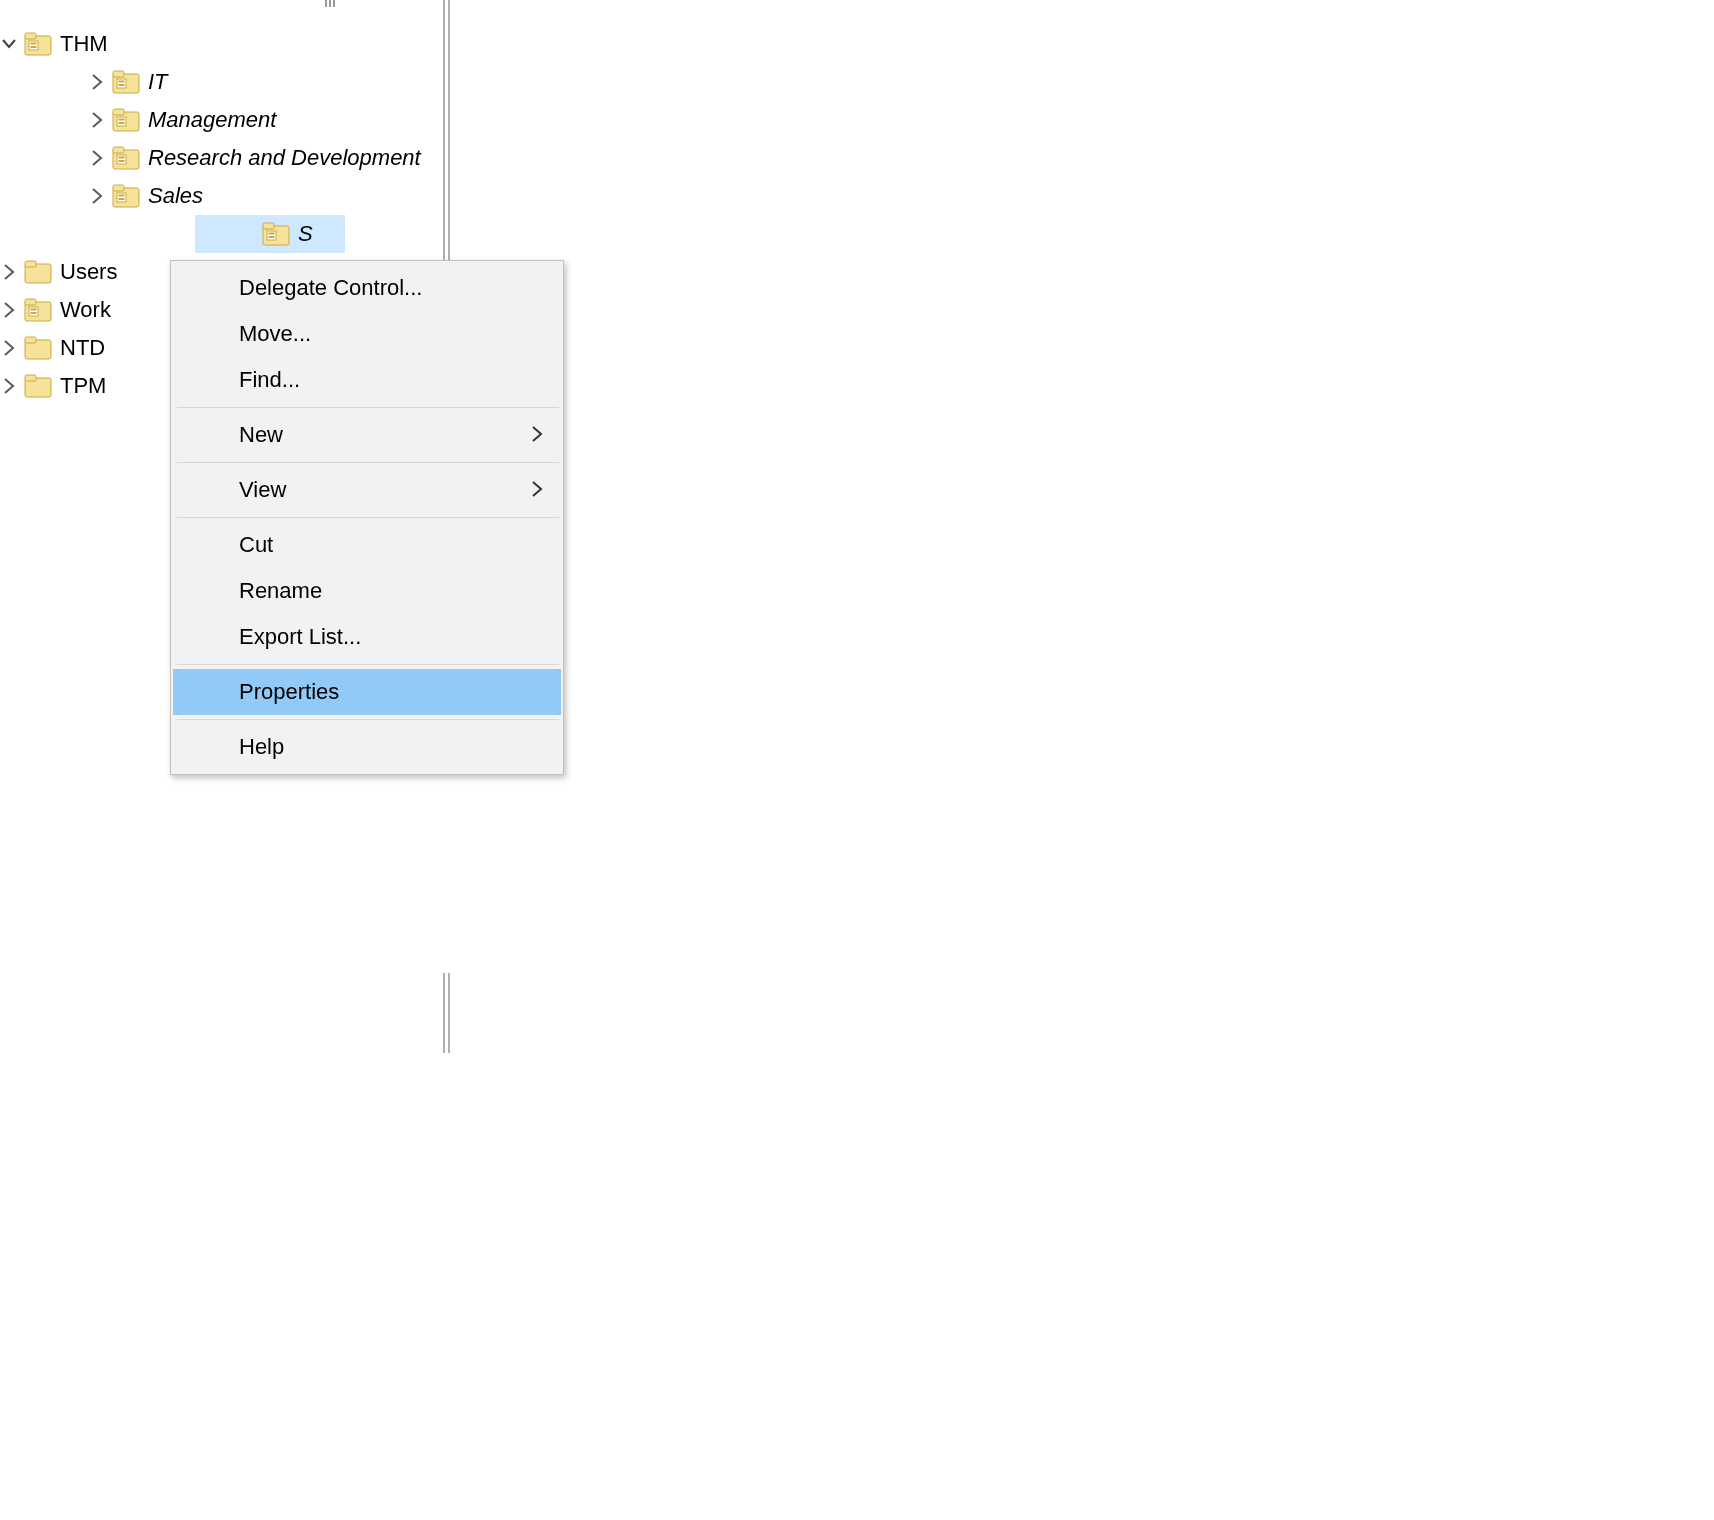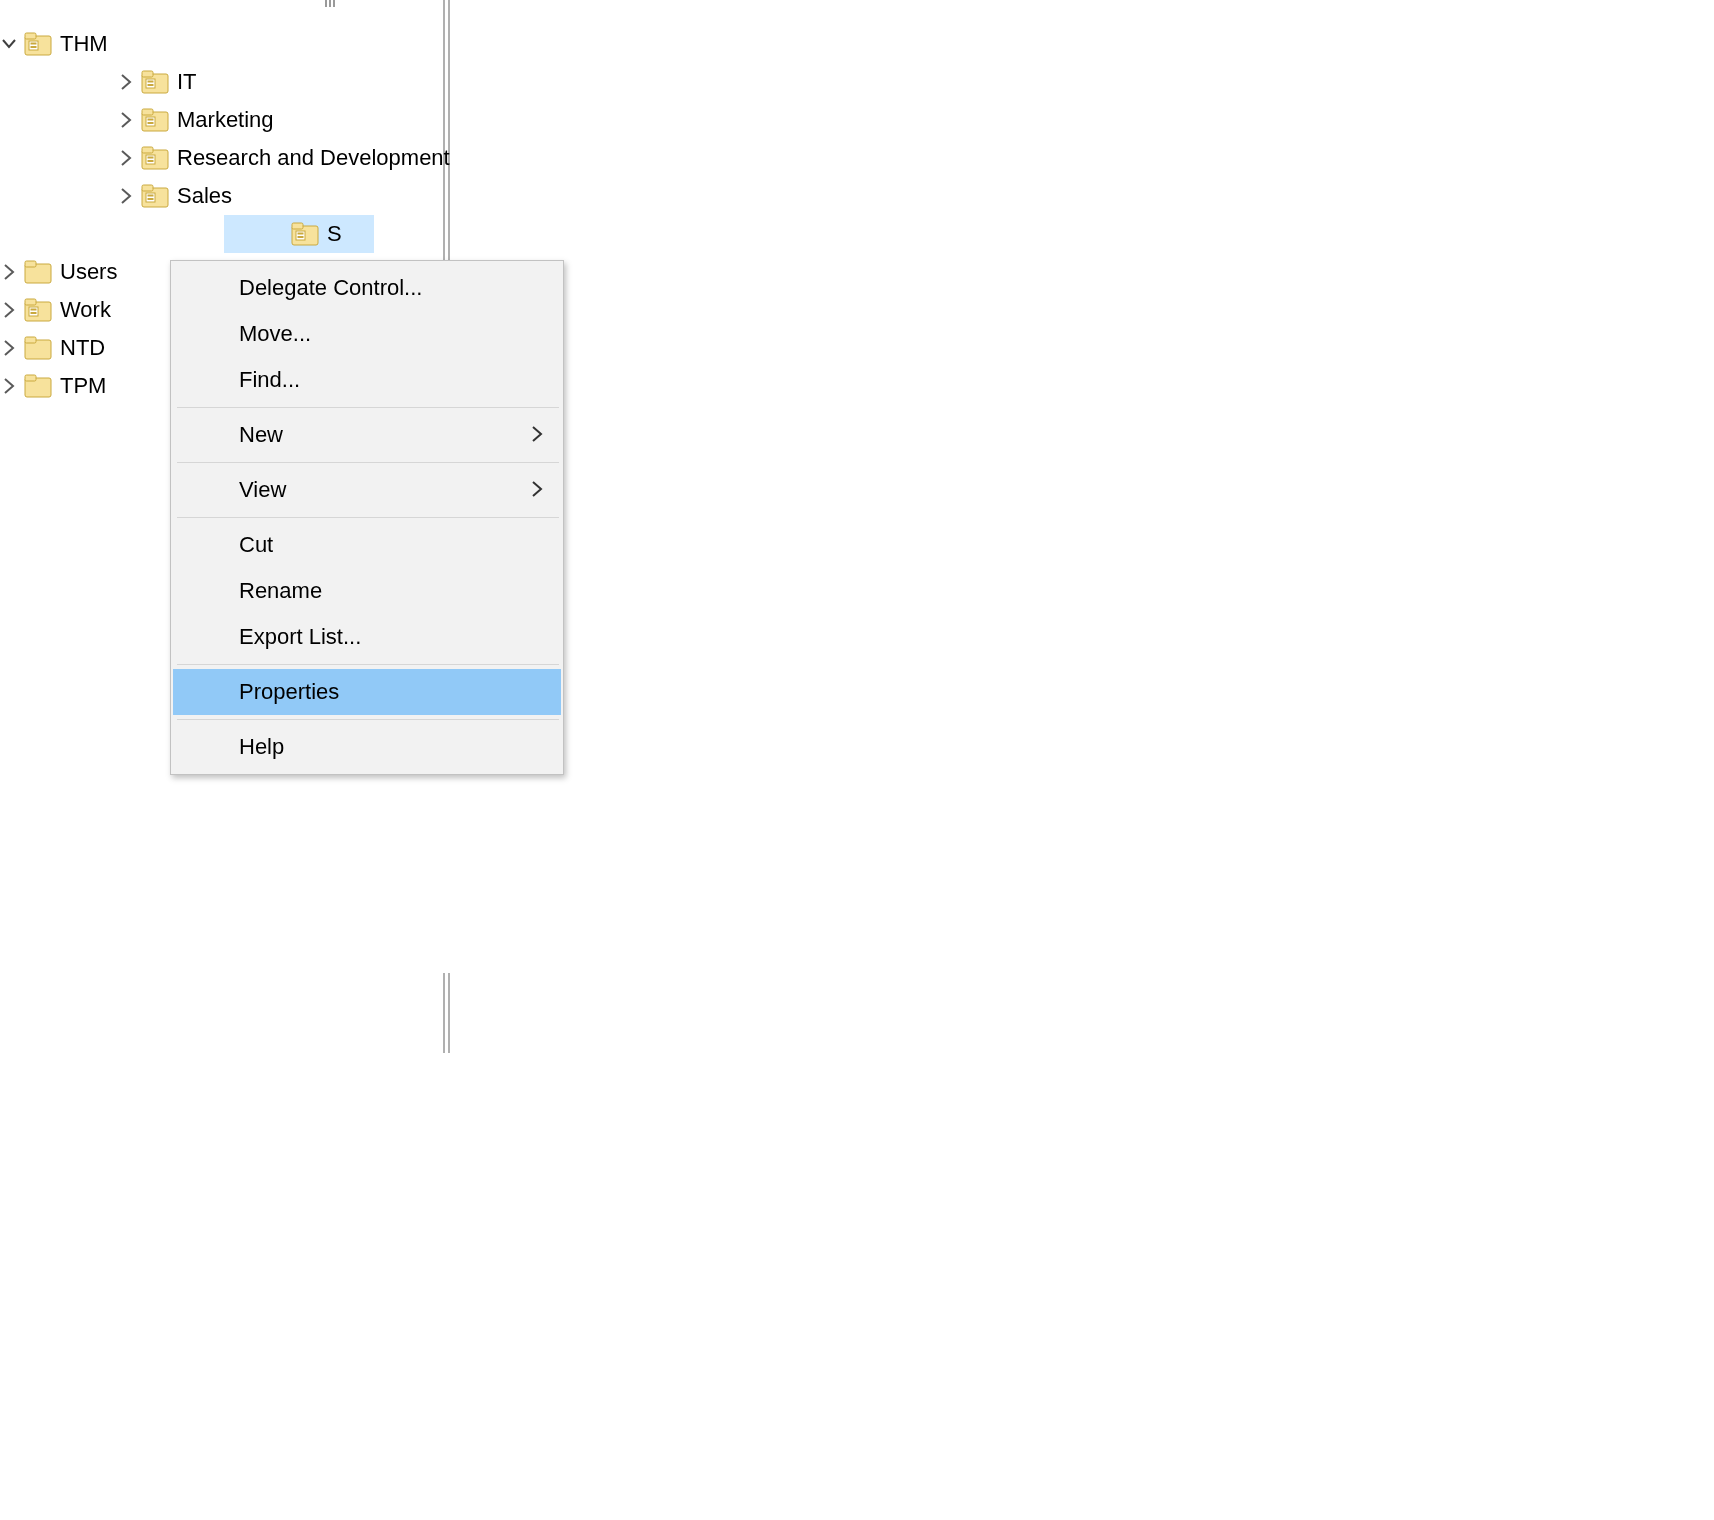--- a/index.html
+++ b/index.html
@@ -52,21 +52,21 @@
   }
   .tree-row .icon svg { display: block; }
 
   .tree-row .label {
     line-height: 38px;
   }
 
   
   .lvl0 { } 
   
-  .child { padding-left: 117px; }
+  .child { padding-left: 88px; font-style: italic; }
 
   .sel-bg {
     position: absolute;
     left: 107px;
     top: 0;
     height: 38px;
     width: 150px;
     background: #cde8ff;
     z-index: 0;
   }
@@ -219,34 +219,34 @@
         </svg>
     </span>
     <span class="icon">
       <svg width="28" height="26" viewBox="0 0 28 26">
           <use href="#ou-icon"></use>
         </svg>
     </span>
     <span class="label">IT</span>
   </div>
 
-
   <div class="tree-row child">
     <span class="expander">
       <svg width="14" height="16" viewBox="0 0 14 16">
           <use href="#chevron-right"></use>
         </svg>
     </span>
     <span class="icon">
       <svg width="28" height="26" viewBox="0 0 28 26">
           <use href="#ou-icon"></use>
         </svg>
     </span>
-    <span class="label">Marketing</span>
-  </div>
+    <span class="label">Management</span>
+  </div>
+
 
   <div class="tree-row child">
     <span class="expander">
       <svg width="14" height="16" viewBox="0 0 14 16">
           <use href="#chevron-right"></use>
         </svg>
     </span>
     <span class="icon">
       <svg width="28" height="26" viewBox="0 0 28 26">
           <use href="#ou-icon"></use>

